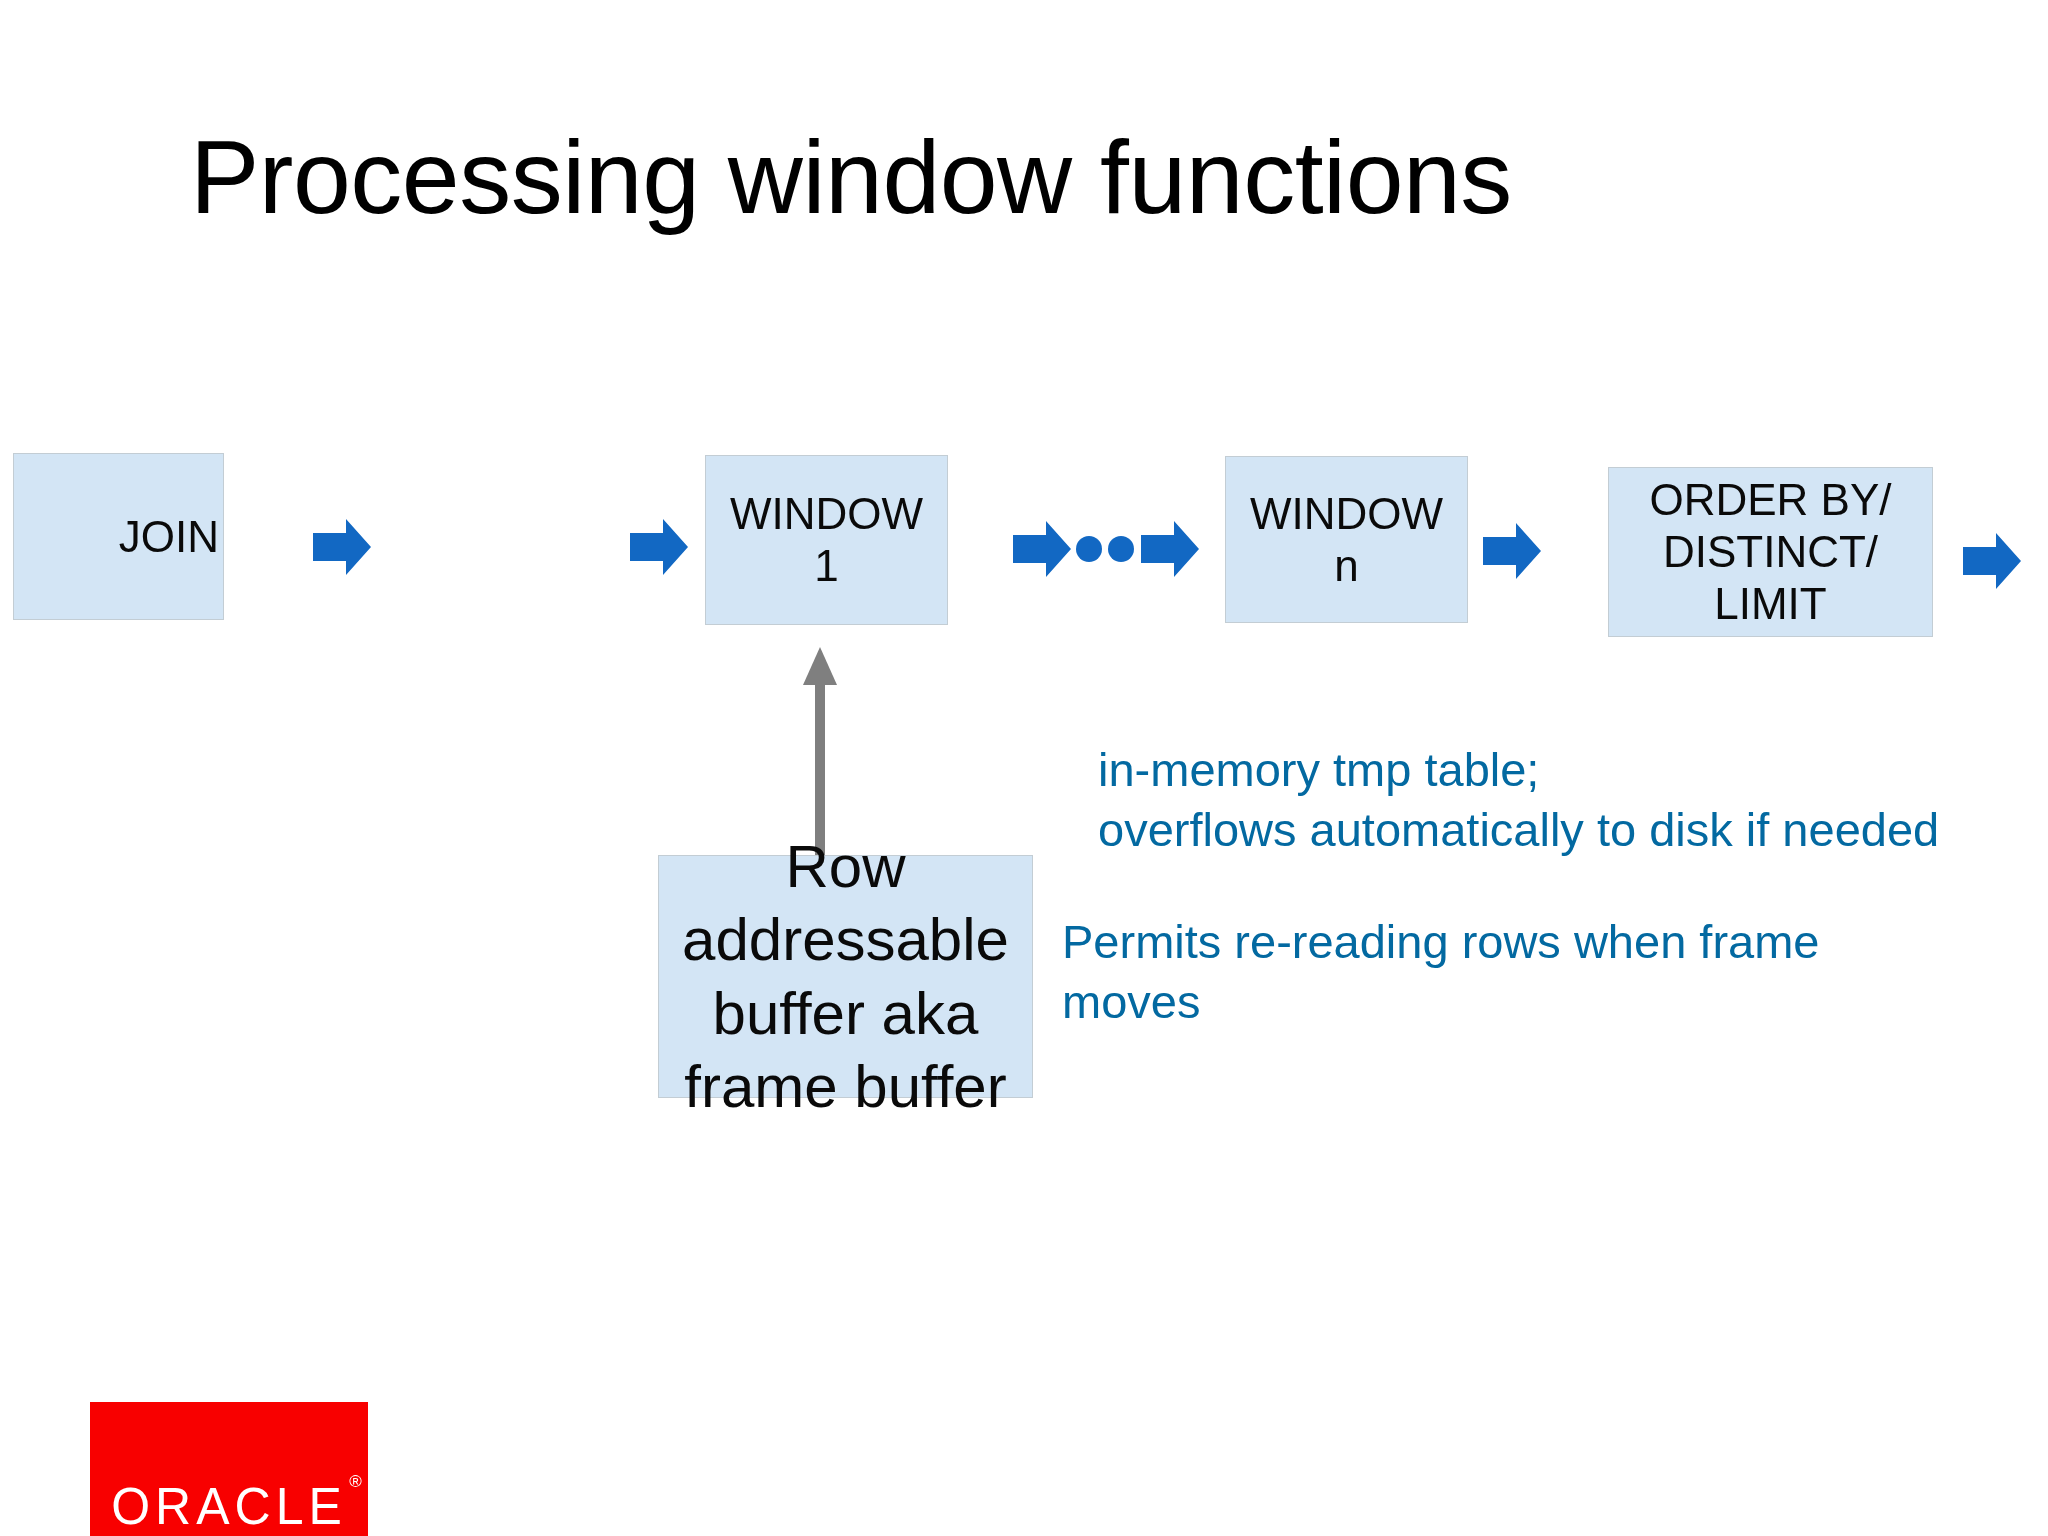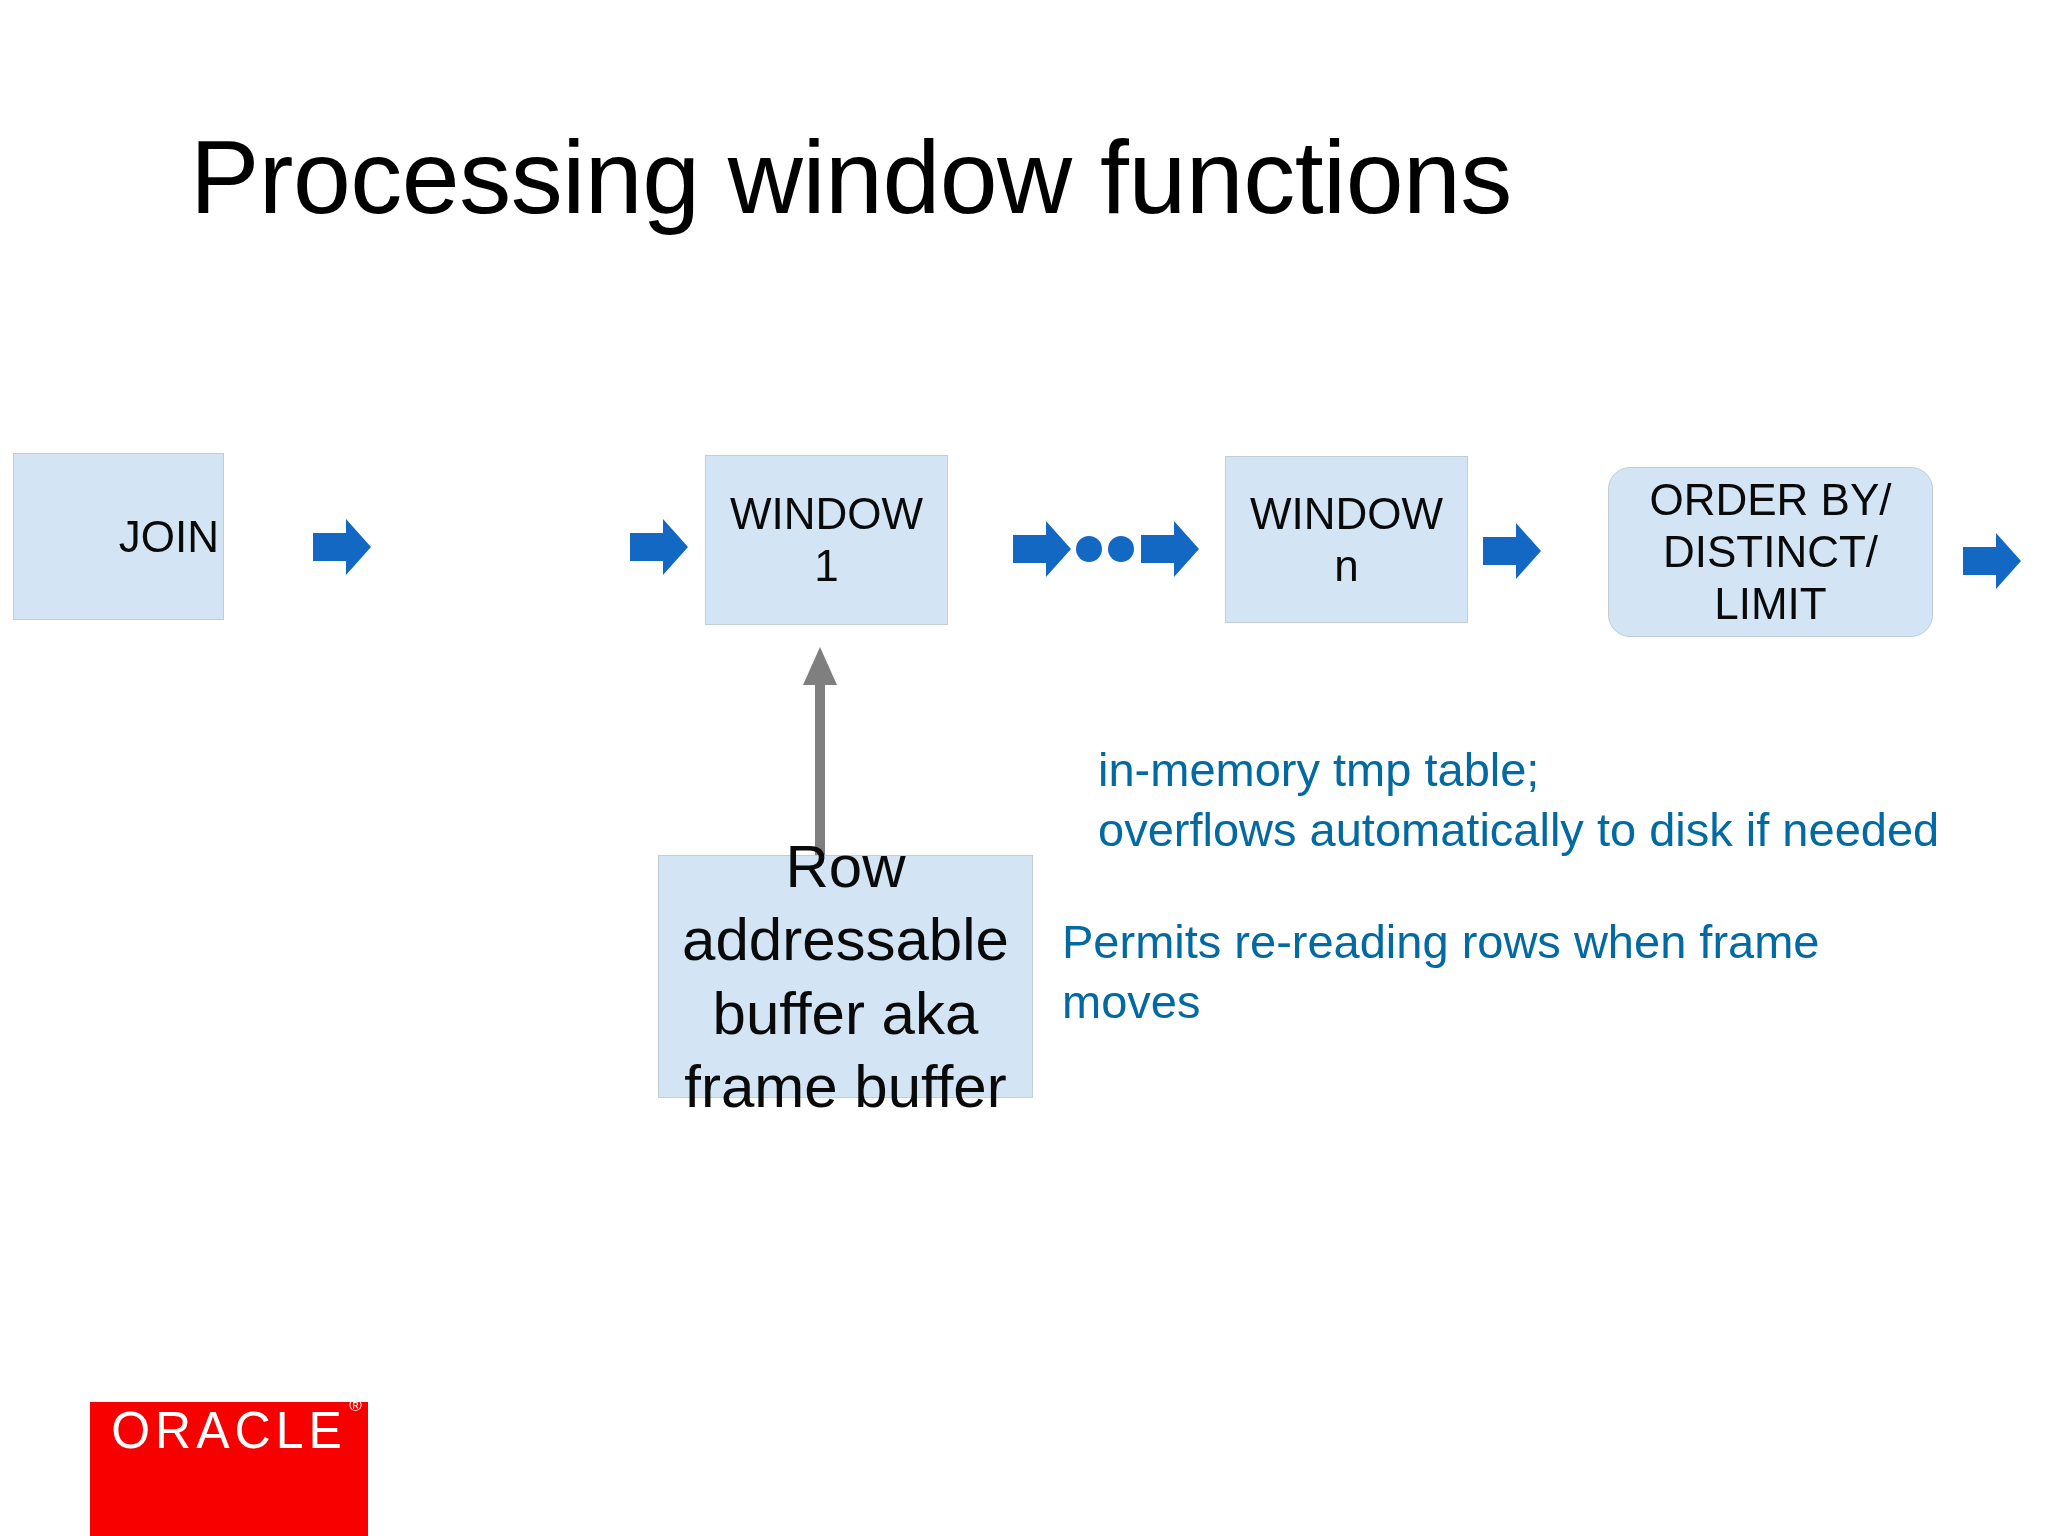--- a/index.html
+++ b/index.html
@@ -48,21 +48,21 @@
     line-height: 1.18;
     color: #0a0a0a;
     padding: 2px 4px;
   }
   .stage-box .lbl { display: block; width: 100%; }
 
   #box-join       { left: 13px;   top: 453px; width: 211px; height: 167px; text-align: right; }
   #box-groupby    { left: 382px;  top: 451px; width: 219px; height: 171px; }
   #box-window1    { left: 705px;  top: 455px; width: 243px; height: 170px; }
   #box-windown    { left: 1225px; top: 456px; width: 243px; height: 167px; }
-  #box-orderby    { left: 1608px; top: 467px; width: 325px; height: 170px; border-radius: 22px; }
+  #box-orderby    { left: 1608px; top: 467px; width: 325px; height: 170px; }
   #box-rowbuffer  { left: 658px;  top: 855px; width: 375px; height: 243px;
                     font-size: 60px; line-height: 1.22; }
 
   
   .blue-arrow {
     position: absolute;
     width: 58px;
     height: 56px;
   }
   .blue-arrow svg { display: block; width: 100%; height: 100%; }
@@ -106,21 +106,21 @@
 
   
   #oracle-logo {
     position: absolute;
     left: 90px;
     top: 1402px;
     width: 278px;
     height: 134px;
     background: #f80000;
     display: flex;
-    align-items: flex-start;
+    align-items: flex-end;
     justify-content: center;
   }
   #oracle-wordmark {
     position: relative;
     font-size: 50px;
     letter-spacing: 5px;
     color: #ffffff;
     font-weight: 400;
     transform: scaleY(1.02);
   }

